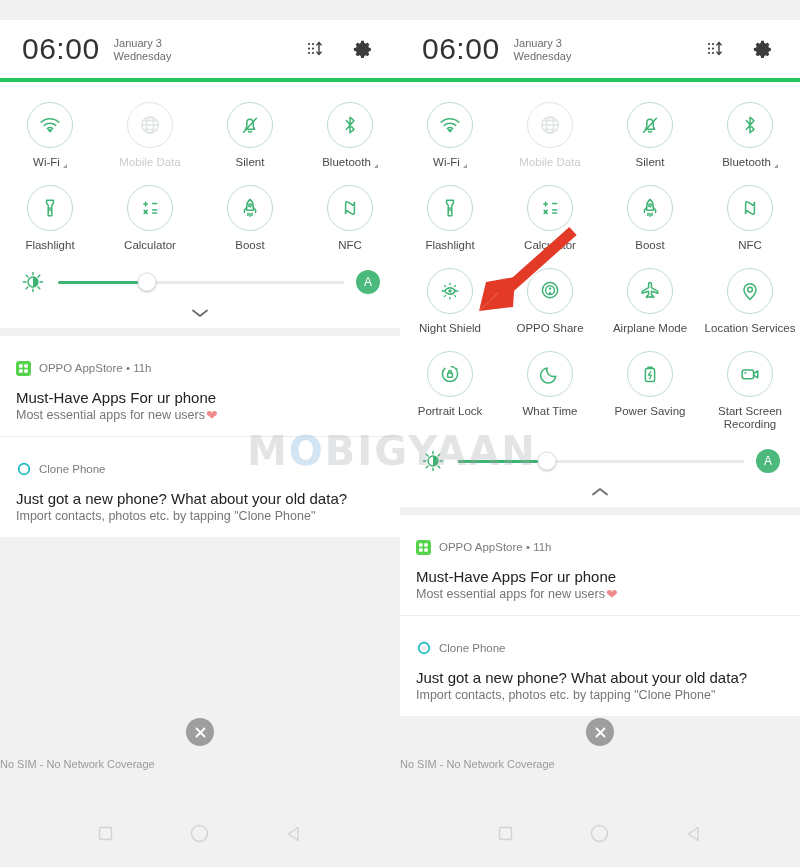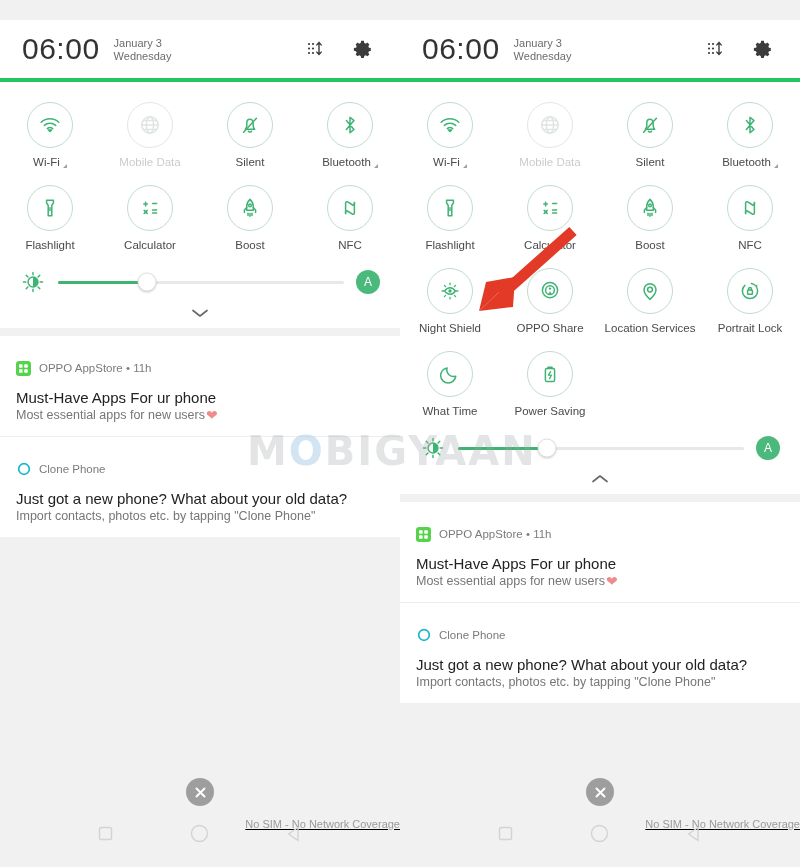--- a/index.html
+++ b/index.html
@@ -80,21 +80,21 @@
   .notif-gap{height:8px;background:#f1f1f1;}
   .notif{background:#ffffff;padding:22px 16px 12px 16px;}
   .notif-head{display:flex;align-items:center;height:20px;}
   .napp-icon{width:15px;height:15px;margin-right:8px;display:flex;align-items:center;justify-content:center;}
   .napp{font-size:11.5px;color:#7b7b7b;}
   .ntitle{font-size:15px;color:#222222;margin-top:10px;line-height:19px;}
   .nbody{font-size:12.5px;color:#767676;line-height:17px;display:flex;align-items:center;text-align:center;}
   .nsep{height:1px;background:#ededed;}
 
   
-  .botstat{position:absolute;width:400px;text-align:right;top:778px;text-decoration:underline;}
+  .botstat{position:absolute;width:400px;text-align:left;top:718px;}
   .botstat.left{left:0;}
   .botstat.right{left:400px;}
   .xcirc{
     width:28px;height:28px;border-radius:50%;background:#9e9e9e;
     margin:0 auto;display:flex;align-items:center;justify-content:center;
   }
   .simtext{font-size:11px;color:#9a9a9a;margin-top:12px;}
   .navbar{position:absolute;top:823px;width:400px;display:flex;align-items:center;justify-content:space-around;padding:0 60px;box-sizing:border-box;}
   .navbar.left{left:0;}
   .navbar.right{left:400px;}
@@ -458,20 +458,30 @@
               <circle cx="12" cy="9.6" r="1.2" fill="#3fb373" stroke="none"></circle>
             </svg>
           </div>
           <div class="tlabel">
             <span>OPPO Share</span>
           </div>
         </div>
         <div class="tile">
           <div class="tcirc">
             <svg width="24" height="24" viewBox="0 0 24 24" fill="none" stroke="#3fb373" stroke-width="1.5" stroke-linecap="round" stroke-linejoin="round">
+              <path d="M12 3.6c.9 0 1.4.9 1.4 2v3.1l6.4 3.7v1.9l-6.4-2v3.4l2.1 1.6v1.3L12 17.8l-3.5.8v-1.3l2.1-1.6v-3.4l-6.4 2v-1.9l6.4-3.7V5.6c0-1.1.5-2 1.4-2z"></path>
+            </svg>
+          </div>
+          <div class="tlabel">
+            <span>Airplane Mode</span>
+          </div>
+        </div>
+        <div class="tile">
+          <div class="tcirc">
+            <svg width="24" height="24" viewBox="0 0 24 24" fill="none" stroke="#3fb373" stroke-width="1.5" stroke-linecap="round" stroke-linejoin="round">
               <path d="M12 20.4s6-5.4 6-9.6a6 6 0 10-12 0c0 4.2 6 9.6 6 9.6z"></path>
               <circle cx="12" cy="10.6" r="2.4"></circle>
             </svg>
           </div>
           <div class="tlabel">
             <span>Location Services</span>
           </div>
         </div>
         <div class="tile">
           <div class="tcirc">
@@ -499,20 +509,32 @@
         <div class="tile">
           <div class="tcirc">
             <svg width="24" height="24" viewBox="0 0 24 24" fill="none" stroke="#3fb373" stroke-width="1.5" stroke-linecap="round" stroke-linejoin="round">
               <rect x="7.4" y="6.6" width="9.2" height="13" rx="1.6"></rect>
               <path d="M10 6.6V5.2h4v1.4"></path>
               <path d="M12.6 9.6l-2.2 3.6h3l-1.8 3.4" stroke-width="1.3"></path>
             </svg>
           </div>
           <div class="tlabel">
             <span>Power Saving</span>
+          </div>
+        </div>
+        <div class="tile">
+          <div class="tcirc">
+            <svg width="24" height="24" viewBox="0 0 24 24" fill="none" stroke="#3fb373" stroke-width="1.5" stroke-linecap="round" stroke-linejoin="round">
+              <rect x="4.2" y="8" width="11.4" height="8.8" rx="2"></rect>
+              <path d="M15.6 11.6l4.2-2.6v6.8l-4.2-2.6z"></path>
+              <circle cx="7.4" cy="10.9" r="1" fill="#3fb373" stroke="none"></circle>
+            </svg>
+          </div>
+          <div class="tlabel">
+            <span>Start Screen Recording</span>
           </div>
         </div>
       </div>
 
     <div class="bright">
       <div class="sun">
         <svg width="22" height="22" viewBox="0 0 24 24">
           <g stroke="#3fb373" stroke-width="1.6" stroke-linecap="round">
             <path d="M12 1.6v2.6M12 19.8v2.6M1.6 12h2.6M19.8 12h2.6M4.6 4.6l1.9 1.9M17.5 17.5l1.9 1.9M19.4 4.6l-1.9 1.9M6.5 17.5l-1.9 1.9"></path>
           </g>

